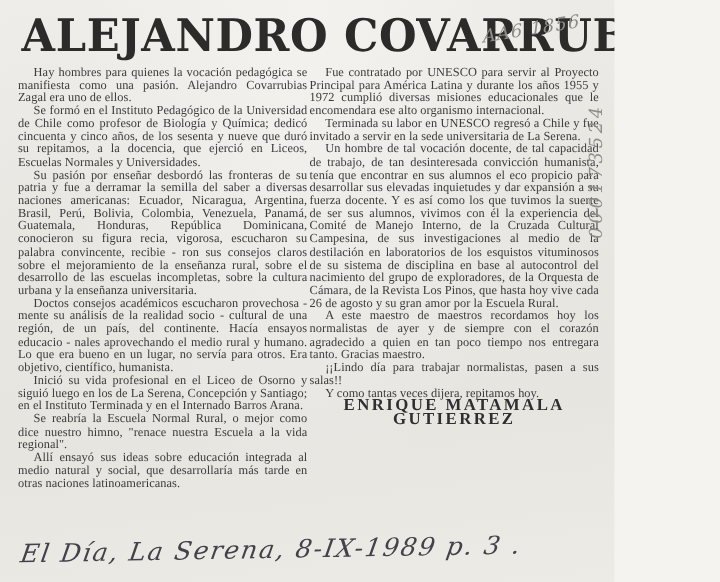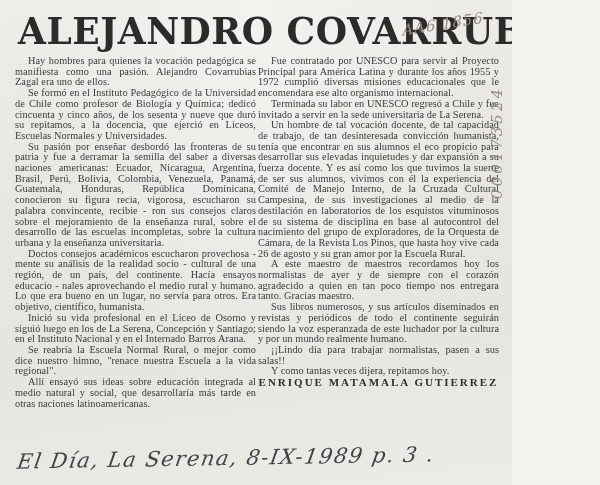--- a/index.html
+++ b/index.html
@@ -37,21 +37,21 @@
     letter-spacing:0.05px;
     color:#3b3a3c;
   }
   .col p{margin:0;text-indent:13px;}
   .signature{
     margin-top:2px;
     text-indent:0 !important;
     text-align:center;
     font-weight:bold;
     letter-spacing:2px;
-    font-size:11px;
+    font-size:14px;
     color:#2f2e30;
   }
   .hw{position:absolute;font-family:"DejaVu Serif", serif;}
   .hw-code{
     top:15px;right:28px;
     font-style:italic;
     font-size:15px;
     color:#8f8a85;
     transform:rotate(-9deg) skewX(-6deg);
     letter-spacing:1px;
@@ -86,31 +86,30 @@
 
   <div class="hw hw-archive">000173524</div>
 
   <div class="columns">
 
     <div class="col">
       <p>Hay hombres para quienes la vocación pedagógica se manifiesta como una pasión. Alejandro Covarrubias Zagal era uno de ellos.</p>
       <p>Se formó en el Instituto Pedagógico de la Universidad de Chile como profesor de Biología y Química; dedicó cincuenta y cinco años, de los sesenta y nueve que duró su repitamos, a la docencia, que ejerció en Liceos, Escuelas Normales y Universidades.</p>
       <p>Su pasión por enseñar desbordó las fronteras de su patria y fue a derramar la semilla del saber a diversas naciones americanas: Ecuador, Nicaragua, Argentina, Brasil, Perú, Bolivia, Colombia, Venezuela, Panamá, Guatemala, Honduras, República Dominicana, conocieron su figura recia, vigorosa, escucharon su palabra convincente, recibie - ron sus consejos claros sobre el mejoramiento de la enseñanza rural, sobre el desarrollo de las escuelas incompletas, sobre la cultura urbana y la enseñanza universitaria.</p>
       <p>Doctos consejos académicos escucharon provechosa - mente su análisis de la realidad socio - cultural de una región, de un país, del continente. Hacía ensayos educacio - nales aprovechando el medio rural y humano. Lo que era bueno en un lugar, no servía para otros. Era objetivo, científico, humanista.</p>
-      <p>Inició su vida profesional en el Liceo de Osorno y siguió luego en los de La Serena, Concepción y Santiago; en el Instituto Nacional y en el Internado Barros Arana.</p>
+      <p>Inició su vida profesional en el Liceo de Osorno y siguió luego en los de La Serena, Concepción y Santiago; en el Instituto Terminada y en el Internado Barros Arana.</p>
       <p>Se reabría la Escuela Normal Rural, o mejor como dice nuestro himno, "renace nuestra Escuela a la vida regional".</p>
       <p>Allí ensayó sus ideas sobre educación integrada al medio natural y social, que desarrollaría más tarde en otras naciones latinoamericanas.</p>
     </div>
 
     <div class="col">
       <p>Fue contratado por UNESCO para servir al Proyecto Principal para América Latina y durante los años 1955 y 1972 cumplió diversas misiones educacionales que le encomendara ese alto organismo internacional.</p>
       <p>Terminada su labor en UNESCO regresó a Chile y fue invitado a servir en la sede universitaria de La Serena.</p>
       <p>Un hombre de tal vocación docente, de tal capacidad de trabajo, de tan desinteresada convicción humanista, tenía que encontrar en sus alumnos el eco propicio para desarrollar sus elevadas inquietudes y dar expansión a su fuerza docente. Y es así como los que tuvimos la suerte de ser sus alumnos, vivimos con él la experiencia del Comité de Manejo Interno, de la Cruzada Cultural Campesina, de sus investigaciones al medio de la destilación en laboratorios de los esquistos vituminosos de su sistema de disciplina en base al autocontrol del nacimiento del grupo de exploradores, de la Orquesta de Cámara, de la Revista Los Pinos, que hasta hoy vive cada 26 de agosto y su gran amor por la Escuela Rural.</p>
       <p>A este maestro de maestros recordamos hoy los normalistas de ayer y de siempre con el corazón agradecido a quien en tan poco tiempo nos entregara tanto. Gracias maestro.</p>
-      <p>Sus libros numerosos, y sus artículos diseminados en revistas y periódicos de todo el continente seguirán siendo la voz esperanzada de este luchador por la cultura y por un mundo realmente humano.</p>
       <p>¡¡Lindo día para trabajar normalistas, pasen a sus salas!!</p>
       <p>Y como tantas veces dijera, repitamos hoy.</p>
       <p class="signature">ENRIQUE MATAMALA GUTIERREZ</p>
     </div>
 
   </div>
 
   <div class="hw hw-citation">El Día, La Serena, 8-IX-1989  p. 3 .</div>
 
 </div>

